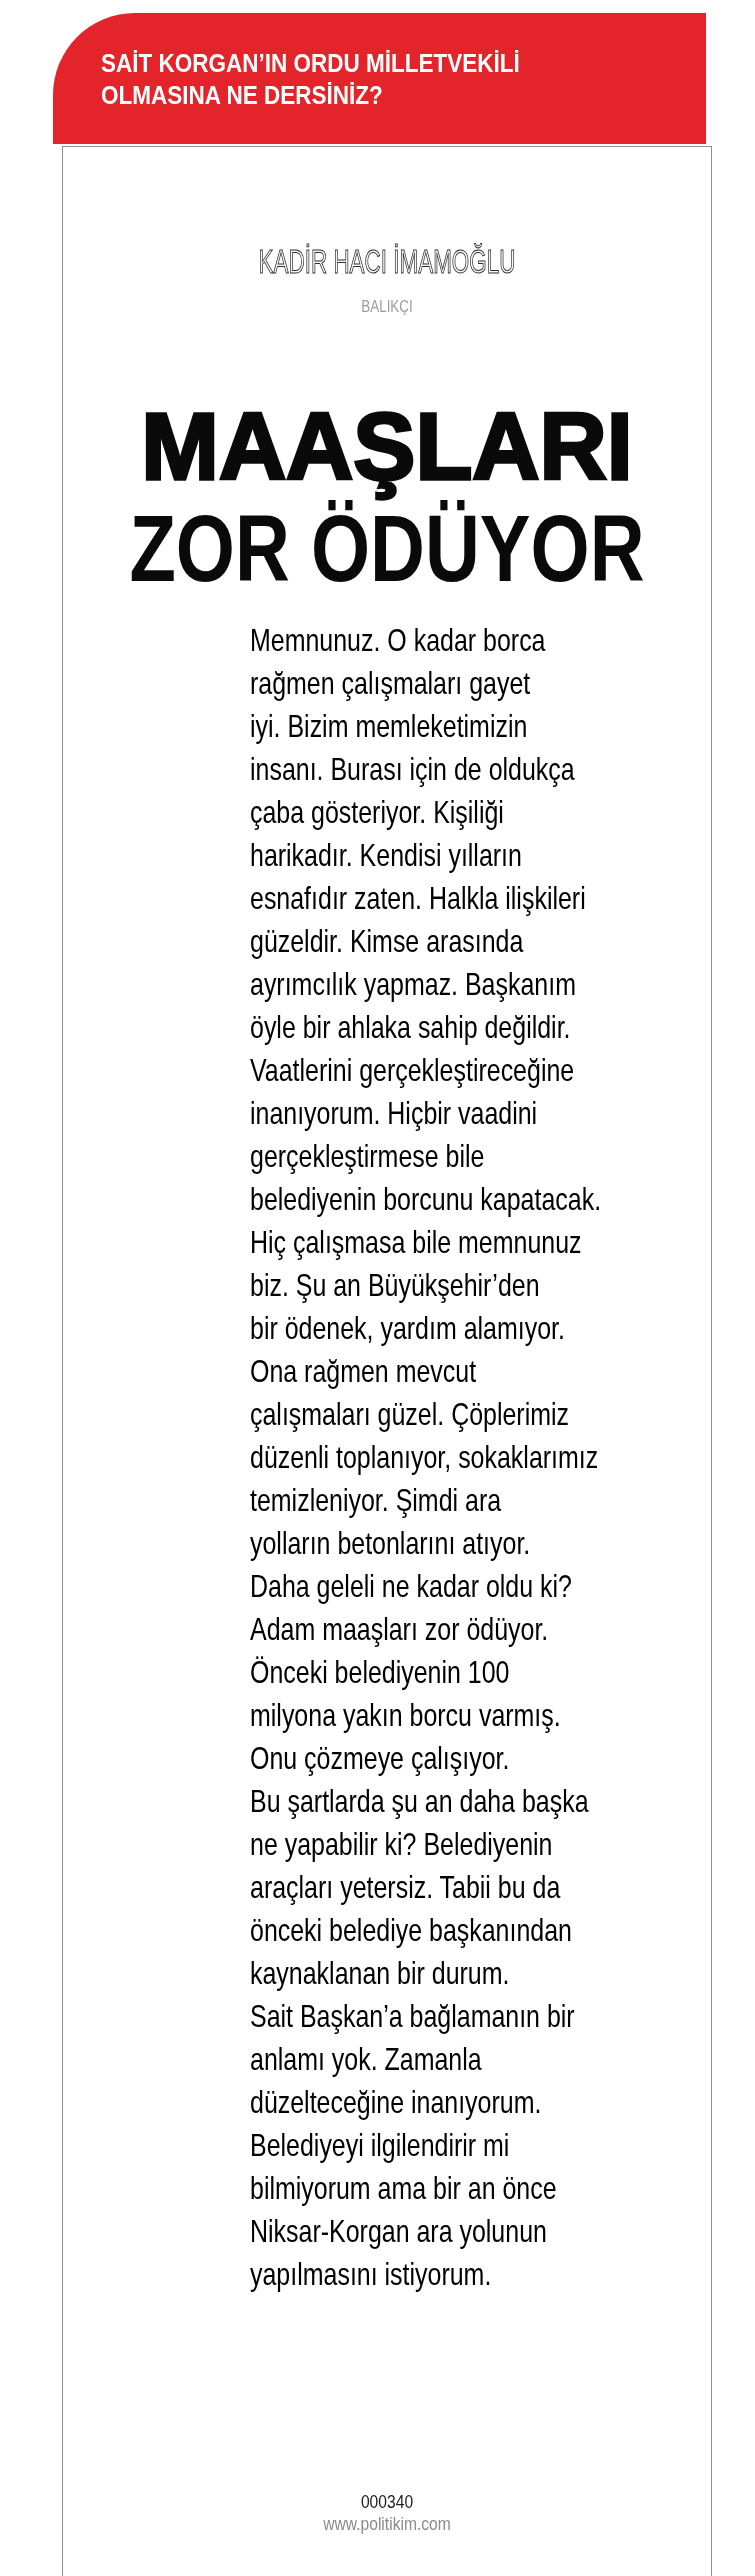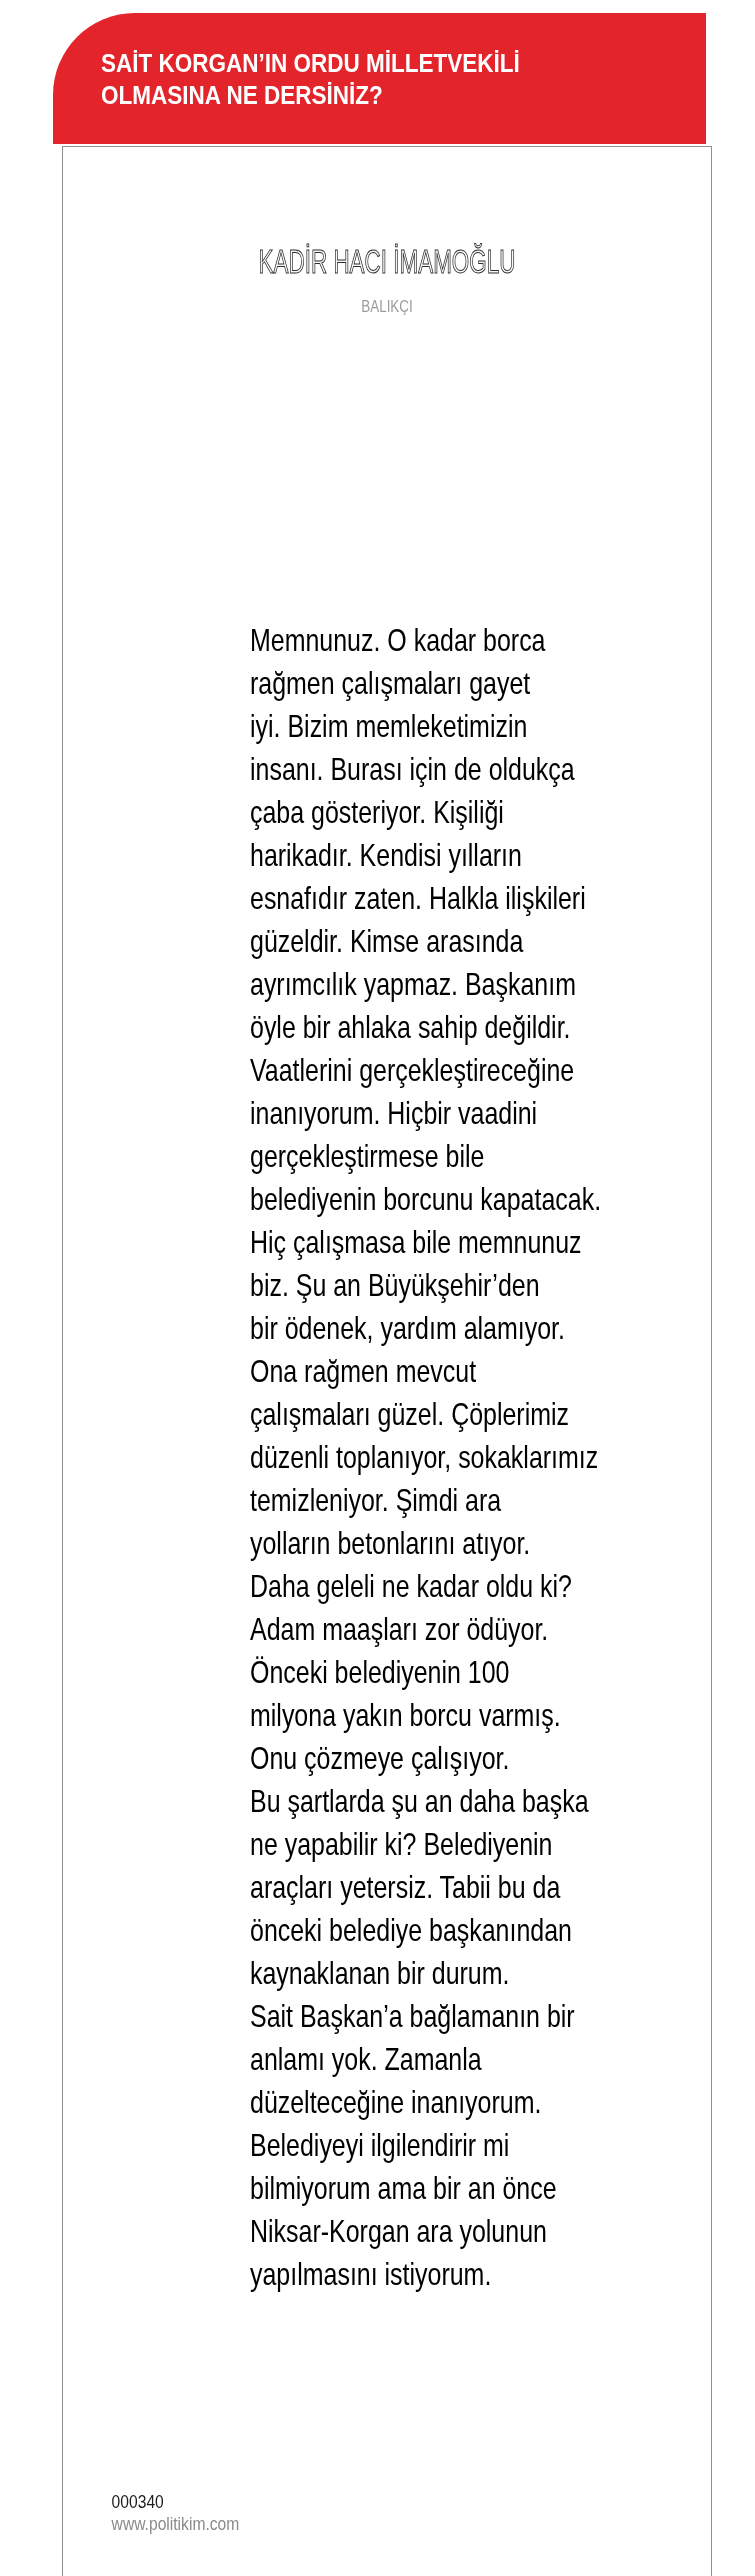--- a/index.html
+++ b/index.html
@@ -68,21 +68,21 @@
   }
 
   .body-text{
     position:absolute;left:187px;top:472px;
     width:592px;
     font-size:32px;line-height:43px;color:#000000;
     white-space:pre;
     transform:scaleX(0.78);transform-origin:left top;
   }
 
-  .footer{position:absolute;left:0;top:2344px;width:100%;text-align:left;}
+  .footer{position:absolute;left:0;top:2344px;width:100%;text-align:center;}
   .footer-code{
     font-size:18.4px;line-height:22.3px;color:#1c1c1c;
     transform:scaleX(0.85);transform-origin:center top;
   }
   .footer-site{
     font-size:18.4px;line-height:22.3px;color:#8b8b8b;
     transform:scaleX(0.85);transform-origin:center top;
   }
 </style>
 </head>
@@ -94,20 +94,24 @@
     <div class="banner-text">SAİT KORGAN’IN ORDU MİLLETVEKİLİ</div>
     <div class="banner-text">OLMASINA NE DERSİNİZ?</div>
   </div>
 
   <div class="content-box">
 
     <div class="person-name">KADİR HACI İMAMOĞLU</div>
 
     <div class="person-occupation">BALIKÇI</div>
 
+    <div class="headline">
+      <div class="headline-line1">MAAŞLARI</div>
+      <div class="headline-line2">ZOR ÖDÜYOR</div>
+    </div>
 
     <div class="body-text">Memnunuz. O kadar borca
 rağmen çalışmaları gayet
 iyi. Bizim memleketimizin
 insanı. Burası için de oldukça
 çaba gösteriyor. Kişiliği
 harikadır. Kendisi yılların
 esnafıdır zaten. Halkla ilişkileri
 güzeldir. Kimse arasında
 ayrımcılık yapmaz. Başkanım

